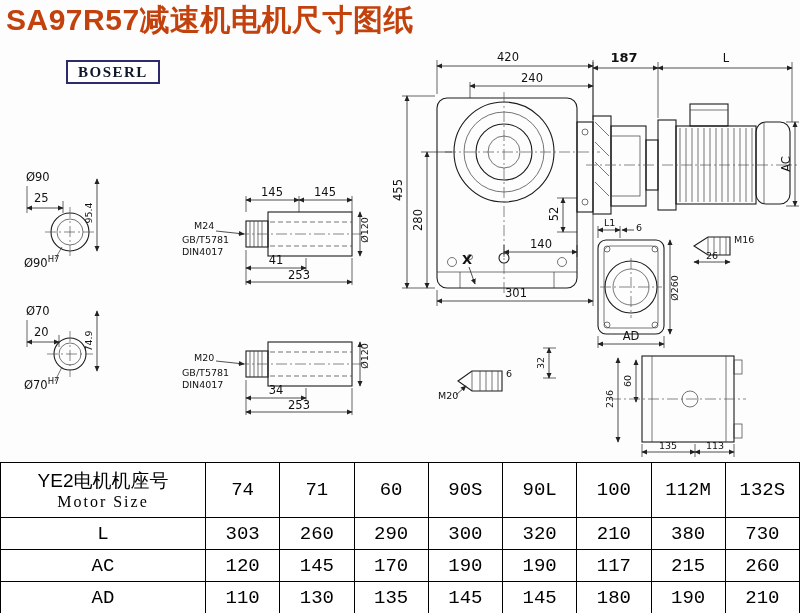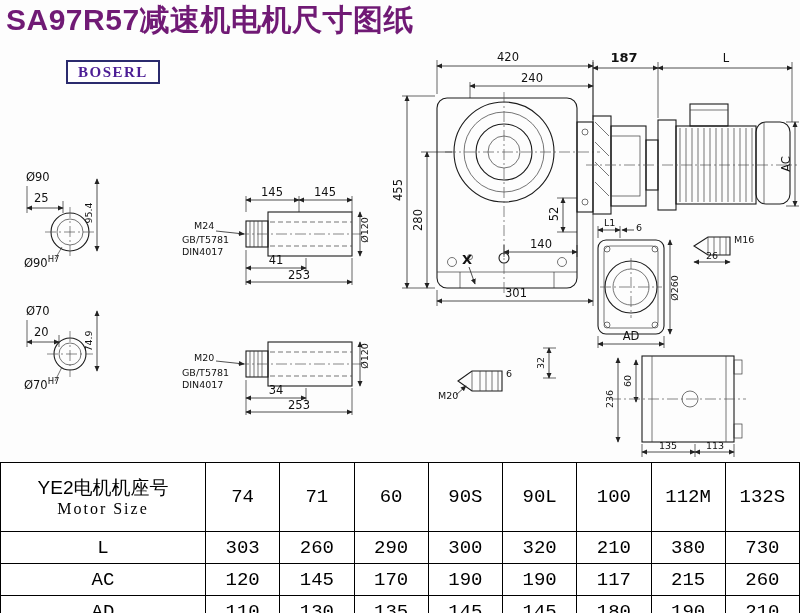--- a/index.html
+++ b/index.html
@@ -1,36 +1,36 @@
 <!DOCTYPE html>
 <html><head>
 <meta charset="utf-8">
 <style>
   *{box-sizing:border-box;margin:0;padding:0}
   html,body{background:#fff}
   body{width:800px;height:613px;position:relative;overflow:hidden;font-family:"Liberation Sans",sans-serif}
   .stage{position:absolute;inset:0;background:#fdfdfd}
-  .title{position:absolute;left:6px;top:0px;font-size:30px;font-weight:700;color:#701a75;letter-spacing:.5px;white-space:nowrap}
+  .title{position:absolute;left:6px;top:0px;font-size:30px;font-weight:700;color:#c2410c;letter-spacing:.5px;white-space:nowrap}
   .logo{position:absolute;left:66px;top:60px;border:2px solid #2b2b6e;padding:1px 10px;background:#fff}
-  .logo span{font-family:"Liberation Serif",serif;font-weight:700;font-size:15px;color:#4c1d95;letter-spacing:1.5px}
+  .logo span{font-family:"Liberation Serif",serif;font-weight:700;font-size:15px;color:#0f172a;letter-spacing:1.5px}
   svg.draw{position:absolute;left:0;top:0}
   svg text{font-family:"DejaVu Sans",sans-serif;font-size:11.5px;fill:#111}
   svg text.sm{font-size:9.5px}
   svg text.bold{font-weight:700;font-size:13px}
   svg tspan.sup{font-size:8.5px}
   .ln{stroke:#1c1c1c;stroke-width:1.1;fill:none}
   .thin{stroke:#3a3a3a;stroke-width:.7;fill:none}
   .cl{stroke:#555;stroke-width:.7;fill:none;stroke-dasharray:11 3 2 3}
   .dash{stroke:#3a3a3a;stroke-width:.7;fill:none;stroke-dasharray:5 3}
   .dim{stroke:#222;stroke-width:.8;fill:none;marker-start:url(#ar);marker-end:url(#ar)}
   .dimE{stroke:#222;stroke-width:.8;fill:none;marker-end:url(#ar)}
   .ext{stroke:#222;stroke-width:.7;fill:none}
   table.tbl{position:absolute;left:0;top:462px;width:800px;height:151px;border-collapse:collapse;table-layout:fixed;background:#fff}
   table.tbl td{border:1.6px solid #000;text-align:center;vertical-align:middle;font-family:"Liberation Mono",monospace;font-size:19px;color:#000;padding:0}
-  tr.hrow{height:69px}
+  tr.hrow{height:55px}
   tr.drow{height:32px}
   .hcell .cn{font-family:"Liberation Sans",sans-serif;font-size:19px;line-height:1.25}
   .hcell .en{font-family:Liberation Serif, serif;font-size:16px;letter-spacing:2px;line-height:1.2}
 </style>
 </head>
 <body>
 
 <div class="stage">
 
   <div class="title">SA97R57减速机电机尺寸图纸</div>

